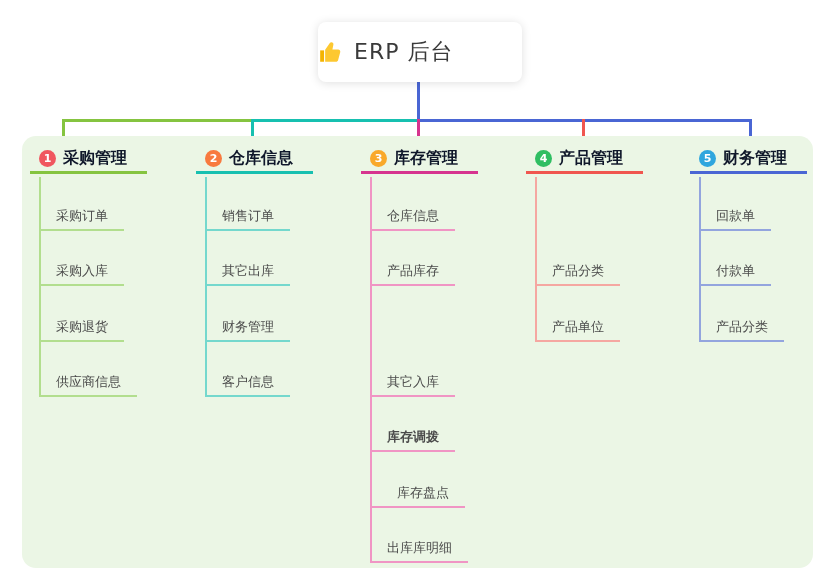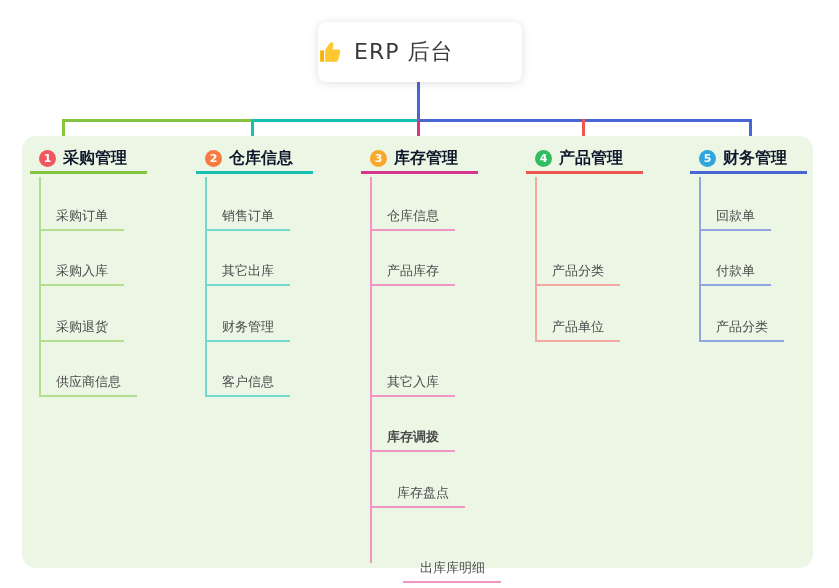--- a/index.html
+++ b/index.html
@@ -39,21 +39,21 @@
   .badge{width:17px;height:17px;border-radius:50%;background:var(--badge);color:#fff;
     font-size:11px;font-weight:bold;line-height:17px;text-align:center;flex:none;}
   .h-label{font-size:16px;font-weight:600;color:#0f172a;}
   .trunk{position:absolute;left:9px;top:31px;width:2px;background:var(--child);}
   .b1 .trunk,.b2 .trunk{height:220px;}
   .b3 .trunk{height:386px;}
   .b4 .trunk,.b5 .trunk{height:165px;}
   .child{position:absolute;left:9px;padding:0 16px 4px 17px;border-bottom:2px solid var(--child);
     font-size:13px;line-height:18px;color:#4b4b4b;white-space:nowrap;}
   .r1{top:61px;} .r2{top:116px;} .r3{top:172px;} .r4{top:227px;}
-  .r5{top:282px;font-weight:bold;} .r6{top:338px;padding-left:27px;} .r7{top:413px;margin-left:33px;}
+  .r5{top:282px;font-weight:bold;} .r6{top:338px;padding-left:27px;} .r7{top:393px;}
 </style>
 </head>
 <body>
 
 <div class="canvas">
 
   <div class="root-box">
     <svg viewBox="0 0 24 24" aria-hidden="true">
       <path d="M2 10.5h3.6V21H2z" fill="#f4b400"></path>
       <path d="M6.6 21h9.9c1 0 1.9-.7 2.1-1.7l1.9-7.1a2 2 0 0 0-1.9-2.5h-5.3l.9-4.3A1.9 1.9 0 0 0 12.3 3c-.55 0-1.06.27-1.37.72L6.6 10z" fill="#fdc830"></path>

